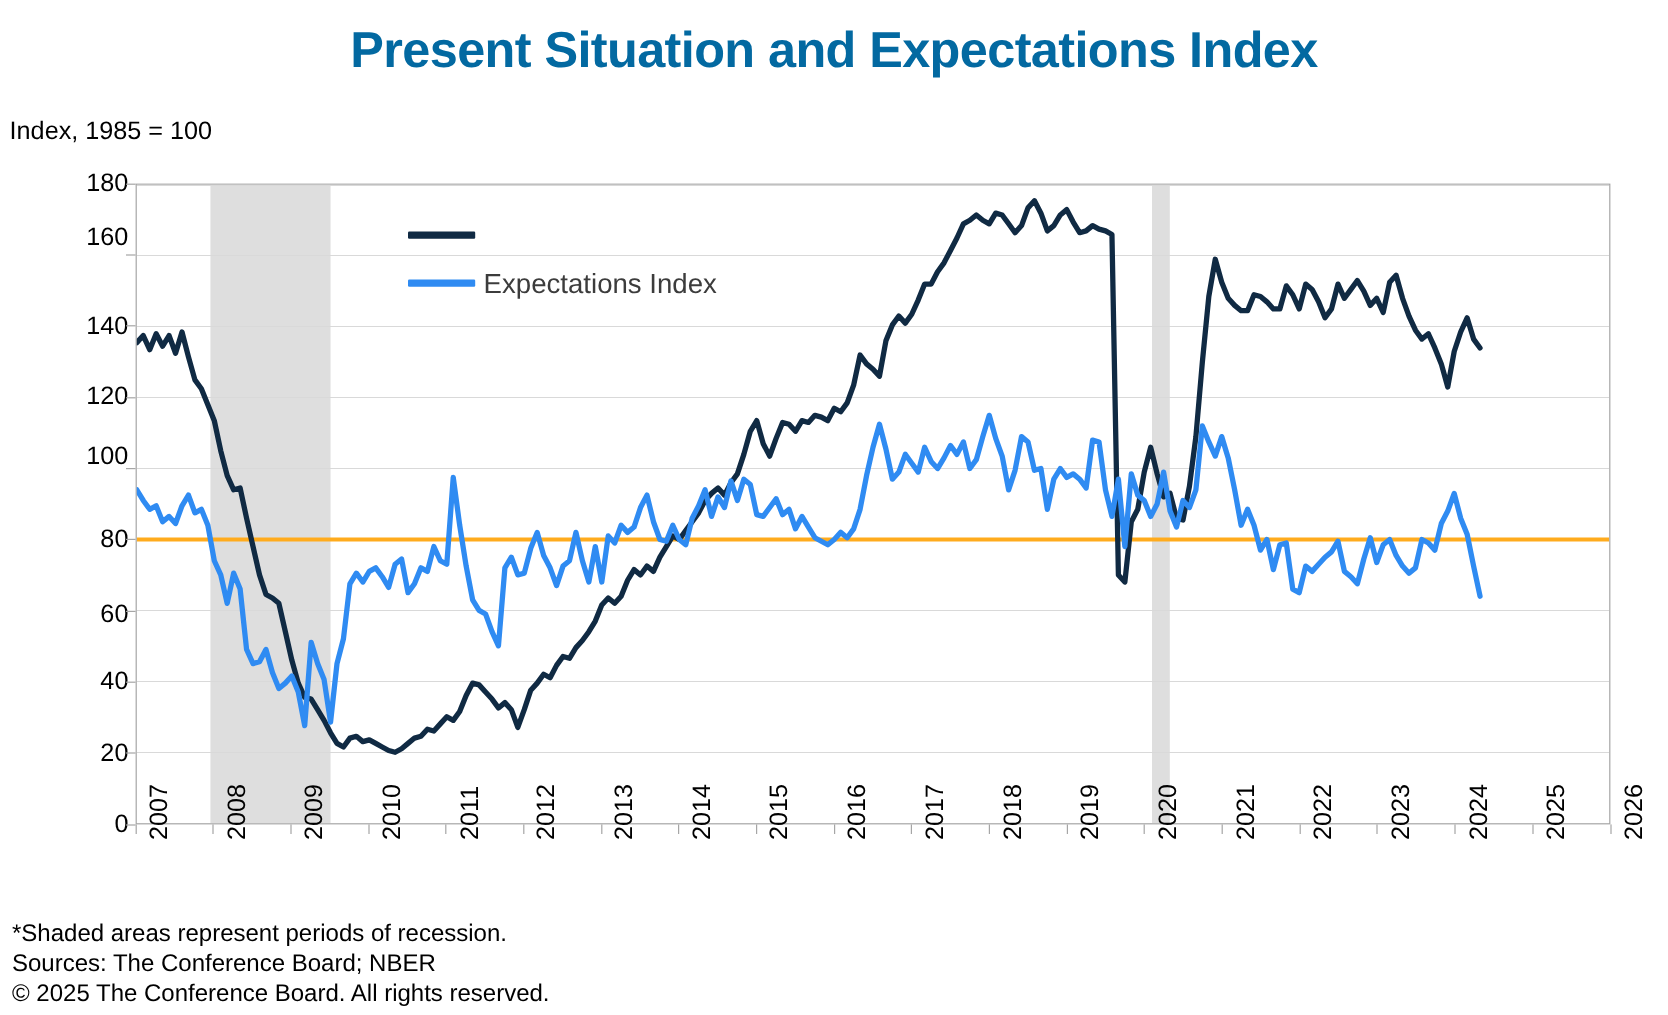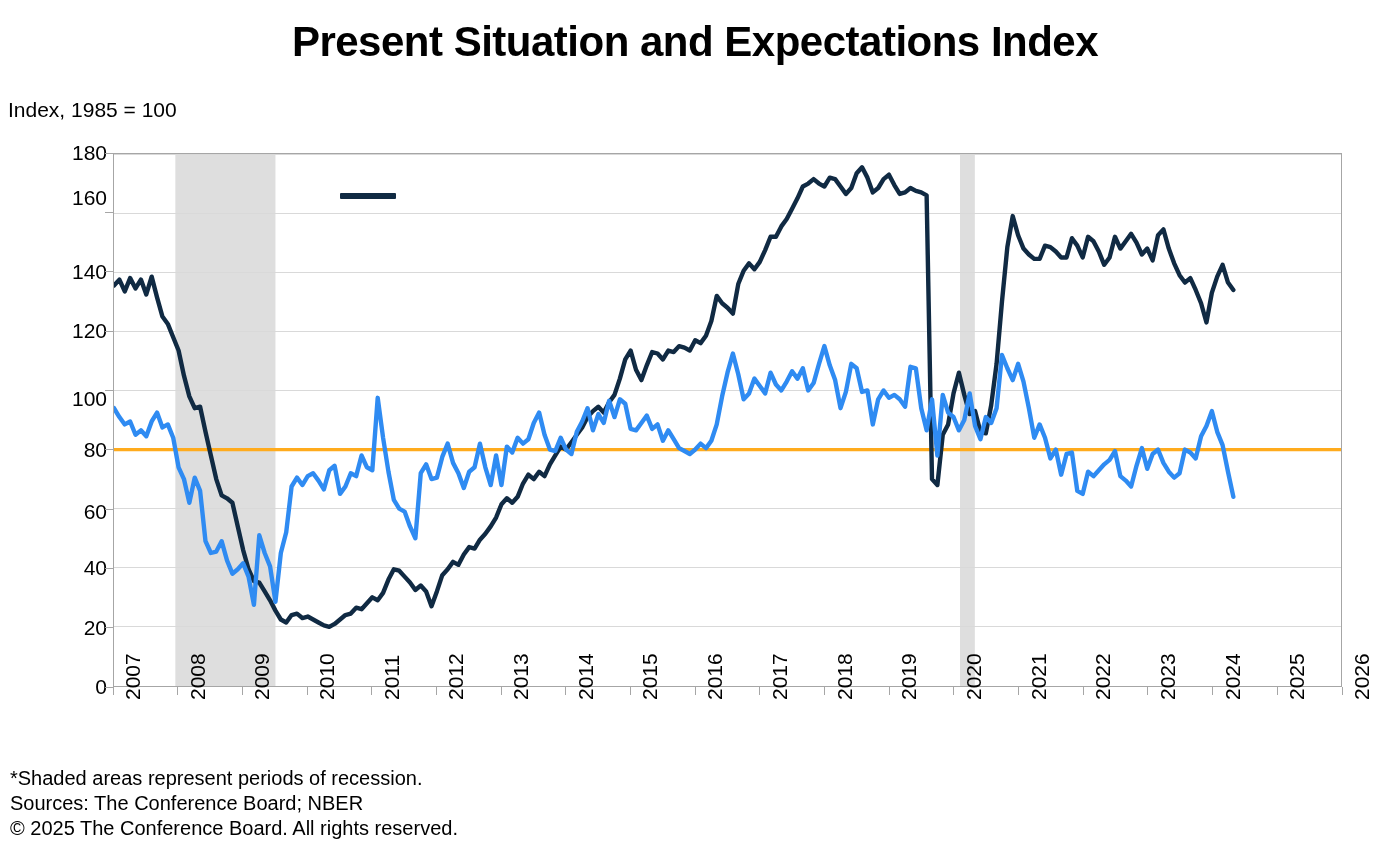--- a/index.html
+++ b/index.html
@@ -57,21 +57,21 @@
     position:absolute;left:10px;top:766px;
     font-size:20px;line-height:25px;
   }
   svg{display:block;}
 </style>
 </head>
 <body>
 
 <div id="chart-root">
 
-  <div class="chart-title" style="color: #000000;">Present Situation and Expectations Index</div>
+  <div class="chart-title" style="color: #0369a1;">Present Situation and Expectations Index</div>
 
   <div class="axis-note">Index, 1985 = 100</div>
 
   <div class="plot-frame">
     <svg id="plot-svg" width="1227" height="532" viewBox="0 0 1227 532" preserveAspectRatio="none">
       <g id="shade-layer">
           <rect x="61.35000000000294" y="0" width="100.09736842104968" height="532" fill="#dedede"></rect>
           <rect x="845.98421052631" y="0" width="14.853157894737933" height="532" fill="#dedede"></rect>
         </g>
       <g id="grid-layer">
@@ -94,21 +94,21 @@
         </g>
     </svg>
   </div>
 
   <div id="ytick-layer">
       <div class="ytick-label" style="top: 687px;">0</div>
       <div class="ytick-label" style="top: 627.667px; margin-left: 40px;">20</div>
       <div class="ytick-label" style="top: 568.333px;">40</div>
       <div class="ytick-label" style="top: 512px; margin-left: 23px;">60</div>
       <div class="ytick-label" style="top: 449.667px;">80</div>
-      <div class="ytick-label" style="top: 399px;">100</div>
+      <div class="ytick-label" style="top: 381px;">100</div>
       <div class="ytick-label" style="top: 331px;">120</div>
       <div class="ytick-label" style="top: 271.667px;">140</div>
       <div class="ytick-label" style="top: 198px;">160</div>
       <div class="ytick-label" style="top: 153px;">180</div>
     </div>
   <div id="xtick-layer">
       <div class="xtick-label" style="left: 121px; top: 700px;">2007</div>
       <div class="xtick-label" style="left: 185.684px; top: 700px;">2008</div>
       <div class="xtick-label" style="left: 250.368px; top: 700px;">2009</div>
       <div class="xtick-label" style="left: 315.053px; top: 700px;">2010</div>
@@ -161,20 +161,24 @@
       <div style="position: absolute; left: 105px; top: 330.5px; width: 8px; height: 1px; background: rgb(166, 166, 166);"></div>
       <div style="position: absolute; left: 105px; top: 271.167px; width: 8px; height: 1px; background: rgb(166, 166, 166);"></div>
       <div style="position: absolute; left: 105px; top: 211.833px; width: 8px; height: 1px; background: rgb(166, 166, 166);"></div>
       <div style="position: absolute; left: 105px; top: 152.5px; width: 8px; height: 1px; background: rgb(166, 166, 166);"></div>
     </div>
 
   <div class="legend">
     <div class="legend-row">
       <span class="legend-swatch" id="sw0" style="background: rgb(16, 42, 67);"></span>
     </div>
+    <div class="legend-row">
+      <span class="legend-swatch" id="sw1" style="background: rgb(47, 139, 242);"></span>
+      <span>Expectations Index</span>
+    </div>
   </div>
 
   <div class="footnotes">
     <div>*Shaded areas represent periods of recession.</div>
     <div>Sources: The Conference Board;  NBER</div>
     <div>© 2025 The Conference Board. All rights reserved.</div>
   </div>
 
 </div>
 

